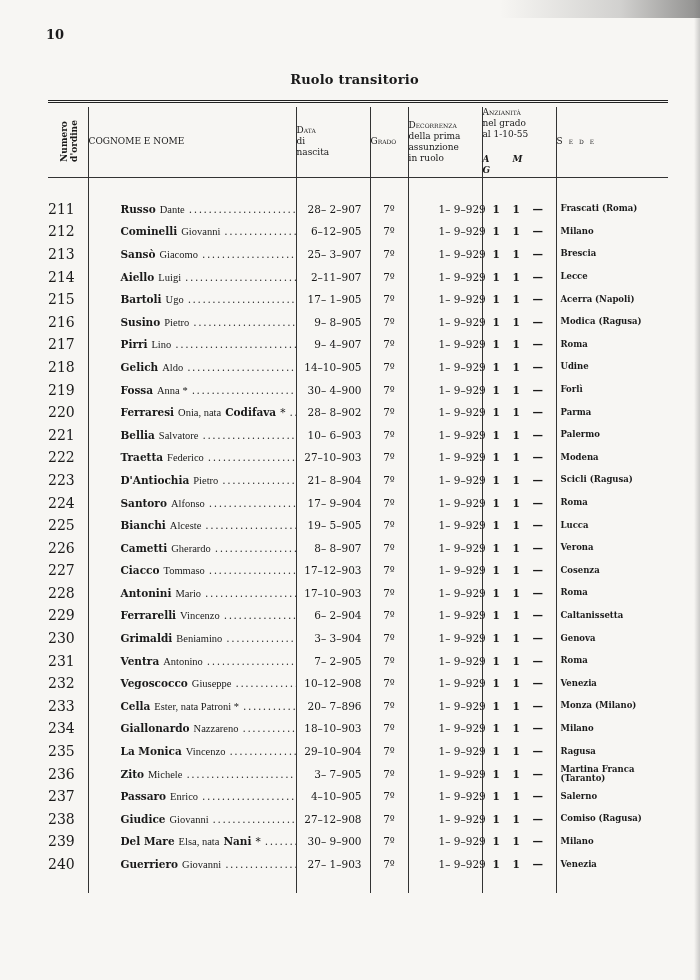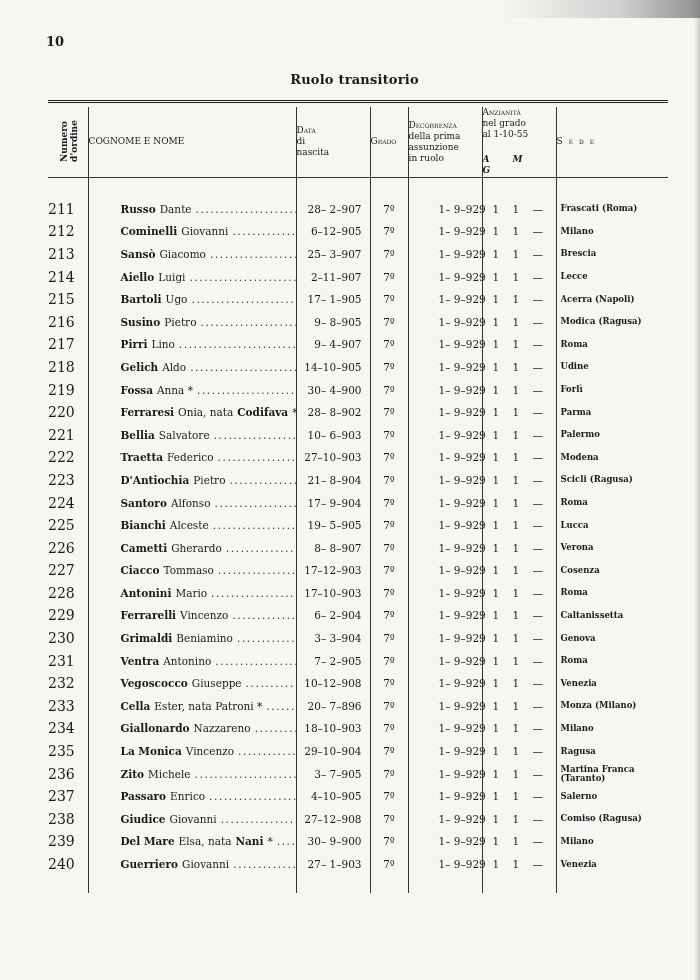--- a/index.html
+++ b/index.html
@@ -4,21 +4,21 @@
 <style>
   html, body { margin: 0; padding: 0; }
   body {
     width: 700px; height: 980px; overflow: hidden;
     background: #f7f6f3;
     font-family: "DejaVu Serif", "Liberation Serif", serif;
     color: #1a1a1a;
     position: relative;
   }
   .page-number {
-    position: absolute; left: 46px; top: 34px;
+    position: absolute; left: 46px; top: 27px;
     font-size: 13px; font-weight: bold;
   }
   .title {
     position: absolute; left: 0; width: 669px; top: 72px;
     text-align: center; padding-left: 40px; box-sizing: border-box;
     font-size: 13px; font-weight: bold; letter-spacing: 0.2px;
   }
   .scan-smudge {
     position: absolute; right: 0; top: 0; width: 200px; height: 18px;
     background: linear-gradient(90deg, rgba(247,246,243,0) 0%, rgba(140,140,140,0.35) 60%, rgba(60,60,60,0.55) 100%);
@@ -51,26 +51,26 @@
     border-left: 1px solid #333; vertical-align: middle;
     white-space: nowrap;
   }
   td:first-child { border-left: none; }
   tbody tr.spacer td { height: 20px; }
   tbody tr.bottom td { height: 18px; }
   .c-num { text-align: left; padding-right: 6px; font-size: 14px; }
   .c-name { padding-left: 4px; overflow: hidden; }
   .name-inner { display: flex; align-items: baseline; margin-left: 28px; }
   .surname { font-weight: bold; }
-  .given { margin-left: 4px; }
+  .given { margin-left: 4px; font-family: Liberation Serif, serif; }
   .dots { flex: 1; overflow: hidden; margin-left: 4px; letter-spacing: 1.6px; color: #333; }
   .c-date { text-align: right; padding-right: 8px; }
   .c-grado { text-align: center; }
   .c-decor { text-align: center; padding-left: 30px; }
-  .c-anz { padding-left: 10px; }
+  .c-anz { padding-left: 10px; font-weight: bold; }
   .anz-a, .anz-m, .anz-g { display: inline-block; width: 20px; text-align: left; }
   .anz-g { width: 18px; }
   .c-sede { font-size: 8.5px; font-weight: bold; padding-left: 4px; white-space: normal; line-height: 9px; }
 </style>
 </head>
 <body>
 
 <div class="scan-smudge"></div>
 <div class="scan-edge"></div>
 

